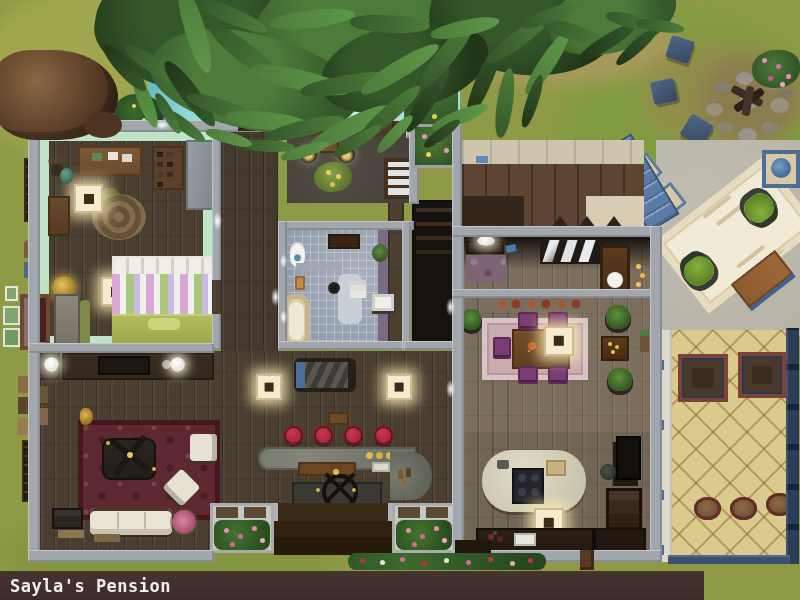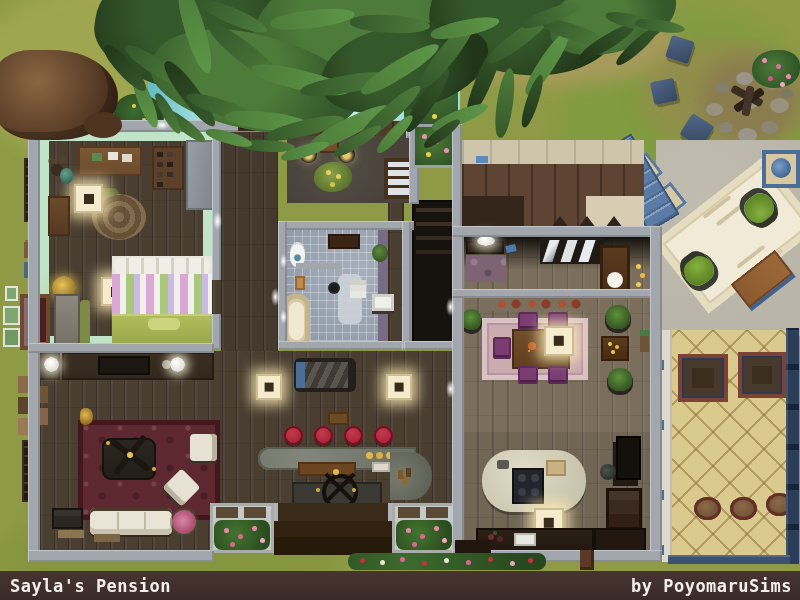--- a/index.html
+++ b/index.html
@@ -48,21 +48,21 @@
             box-shadow:0 3px 0 1px #2c2622;}
   .rugdam{background:
      radial-gradient(circle at 8px 8px, rgba(255,230,220,.14) 2px, transparent 3px),
      radial-gradient(circle at 24px 20px, rgba(0,0,0,.25) 3px, transparent 4px),
      var(--rug_red);background-size:34px 28px;box-shadow:inset 0 0 0 5px #45161e;}
   .roundrug{border-radius:50%;background:repeating-radial-gradient(circle,#8c7452 0 5px,#6b5538 5px 11px);}
   .leaf{}
   .fence{background:repeating-linear-gradient(0deg,#2c3d58 0 34px,#17233a 34px 40px),var(--navy);
          box-shadow:inset 2px 0 0 rgba(255,255,255,.12);}
   
-  #footer{left:0;top:571px;width:800px;height:29px;background:linear-gradient(#463430,var(--footer_bg));z-index:40;}
+  #footer{left:0;top:571px;width:704px;height:29px;background:linear-gradient(#463430,var(--footer_bg));z-index:40;}
   #footer span{position:absolute;top:0;line-height:30px;font-size:17px;font-weight:700;
      color:var(--footer_text);letter-spacing:.5px;}
 </style>
 </head>
 <body>
 
 <div id="stage">
 
   <div class="i grass" style="left:0;top:0;width:800px;height:600px;"></div>
   <div class="i soft" style="left:-30px;top:-20px;width:320px;height:190px;background:var(--grass_light);"></div>
@@ -386,15 +386,14 @@
       <div class="i leaf" style="left: 195px; top: 8px; width: 75px; height: 16px; transform: rotate(25deg); border-radius: 58% 42% 62% 38% / 55% 45% 60% 40%; background: linear-gradient(90deg, rgb(53, 88, 43), rgb(77, 124, 58));"></div>
       <div class="i leaf" style="left: 520px; top: 8px; width: 65px; height: 14px; transform: rotate(-18deg); border-radius: 58% 42% 62% 38% / 55% 45% 60% 40%; background: linear-gradient(90deg, rgb(53, 88, 43), rgb(77, 124, 58));"></div>
       <div class="i leaf" style="left: 610px; top: 40px; width: 55px; height: 12px; transform: rotate(-40deg); border-radius: 58% 42% 62% 38% / 55% 45% 60% 40%; background: linear-gradient(90deg, rgb(33, 54, 25), rgb(53, 88, 43));"></div>
       <div class="i leaf" style="left: 635px; top: 20px; width: 50px; height: 12px; transform: rotate(10deg); border-radius: 58% 42% 62% 38% / 55% 45% 60% 40%; background: linear-gradient(90deg, rgb(53, 88, 43), rgb(77, 124, 58));"></div>
       <div class="i leaf" style="left: 145px; top: 108px; width: 46px; height: 11px; transform: rotate(62deg); border-radius: 58% 42% 62% 38% / 55% 45% 60% 40%; background: linear-gradient(90deg, rgb(53, 88, 43), rgb(77, 124, 58));"></div>
       <div class="i leaf" style="left: 420px; top: 128px; width: 44px; height: 11px; transform: rotate(-35deg); border-radius: 58% 42% 62% 38% / 55% 45% 60% 40%; background: linear-gradient(90deg, rgb(33, 54, 25), rgb(53, 88, 43));"></div>
     </div>
 
   <div class="i" id="footer">
     <span style="left:10px;">Sayla's Pension</span>
-    <span style="right:8px;">by PoyomaruSims</span>
   </div>
 </div>
 
 </body></html>

